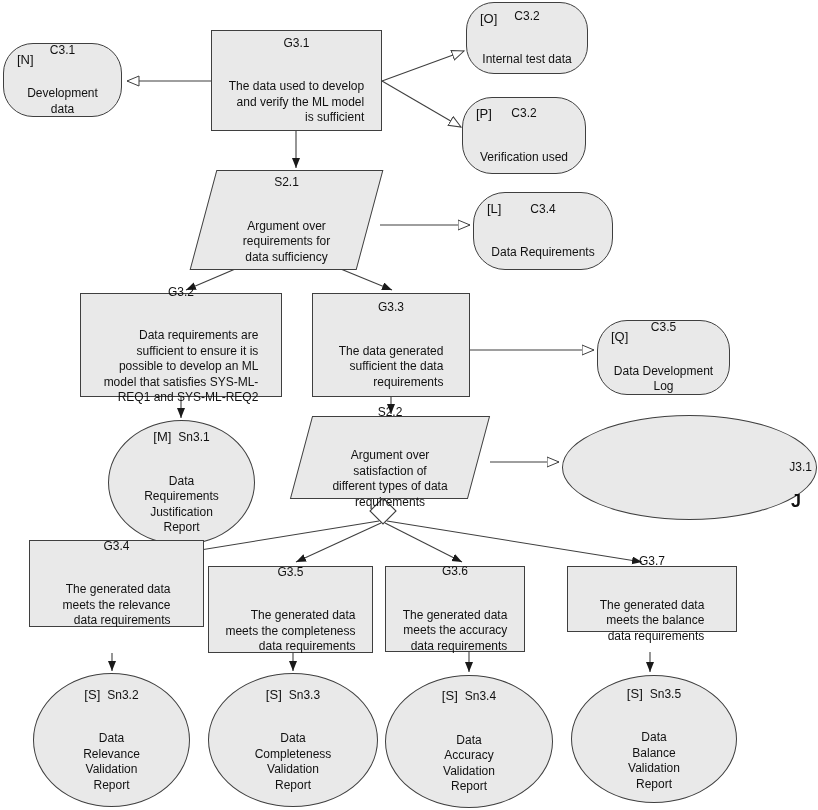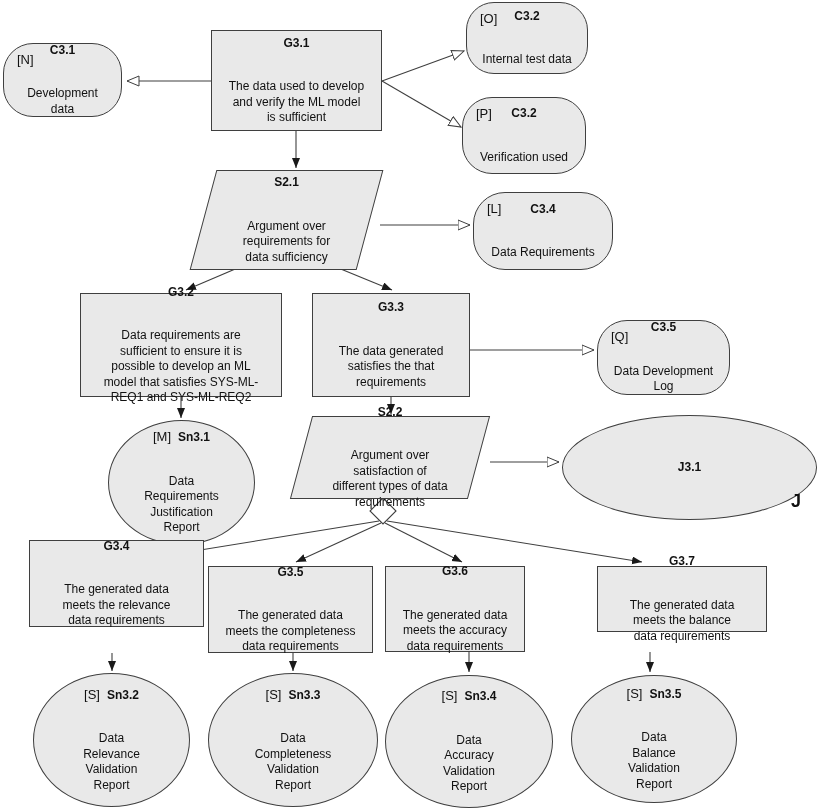--- a/index.html
+++ b/index.html
@@ -16,34 +16,34 @@
   }
   .connector-layer { position:absolute; left:0; top:0; width:818px; height:810px; }
   .connector { stroke:var(--stroke); stroke-width:1.1; fill:none; }
 
   .node {
     position:absolute; box-sizing:border-box; z-index:1;
     display:flex; flex-direction:column; align-items:center; justify-content:center;
     text-align:center; font-size:12px; line-height:15.5px; color:var(--text);
     padding:2px 4px;
   }
-  .goal     { background:var(--fill); border:1.6px solid var(--stroke); }
+  .goal     { background:var(--fill); border:1.6px solid var(--stroke);text-align:right; }
   .context  { background:var(--fill); border:1.6px solid var(--stroke); border-radius:30px; }
   .solution { background:var(--fill); border:1.6px solid var(--stroke); border-radius:50%; }
-  .justification { background:var(--fill); border:1.6px solid var(--stroke); border-radius:50%; }
+  .justification { background:var(--fill); border:1.6px solid var(--stroke); border-radius:50%;align-items:flex-end; }
 
   .strategy { background:transparent; border:none; }
   .strategy::before {
     content:""; position:absolute; left:0; right:0; top:0; bottom:0;
     background:var(--fill); border:1.6px solid var(--stroke);
     transform:skewX(-15deg); z-index:-1;
   }
   .strategy > * { position:relative; }
 
-  .node .id   { font-weight:bold; }
+  .node .id   { font-weight:normal; }
   .node .body { white-space:pre-line;margin-top:28px; }
   .node .tag  { position:absolute; top:8px; left:13px; font-size:13px; font-weight:normal; }
   .solution .head { display:flex; gap:7px; align-items:baseline; justify-content:center; }
   .solution .head .tag-inline { font-size:13px; }
   .j-letter { position:absolute; z-index:1; font-size:18px; font-weight:bold; }
 </style>
 </head>
 <body>
 
 <div class="canvas">
@@ -127,21 +127,21 @@
     <div class="body">Data requirements are
 sufficient to ensure it is
 possible to develop an ML
 model that satisfies SYS-ML-
 REQ1 and SYS-ML-REQ2</div>
   </div>
 
   <div class="node goal" style="left:312px;top:293px;width:158px;height:104px">
     <div class="id">G3.3</div>
     <div class="body">The data generated
-satisfies the that
+sufficient the data
 requirements</div>
   </div>
 
   <div class="node context" style="left:597px;top:320px;width:133px;height:75px">
     <span class="tag">[Q]</span>
     <div class="id">C3.5</div>
     <div class="body">Data Development
 Log</div>
   </div>
 
@@ -183,21 +183,21 @@
 data requirements</div>
   </div>
 
   <div class="node goal" style="left:385px;top:566px;width:140px;height:86px">
     <div class="id">G3.6</div>
     <div class="body">The generated data
 meets the accuracy
 data requirements</div>
   </div>
 
-  <div class="node goal" style="left:597px;top:566px;width:170px;height:66px">
+  <div class="node goal" style="left:567px;top:566px;width:170px;height:66px">
     <div class="id">G3.7</div>
     <div class="body">The generated data
 meets the balance
 data requirements</div>
   </div>
 
   <div class="node solution" style="left:33px;top:673px;width:157px;height:134px">
     <div class="head">
       <span class="tag-inline">[S]</span>
       <span class="id">Sn3.2</span>

